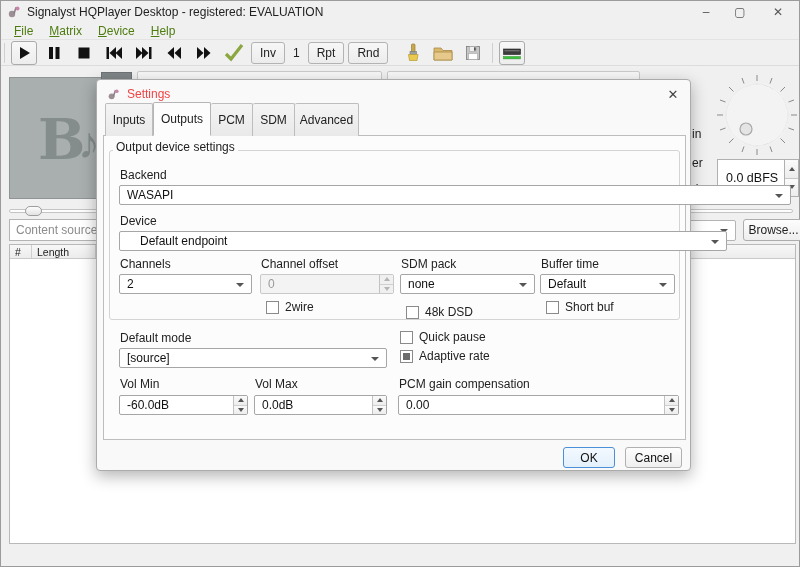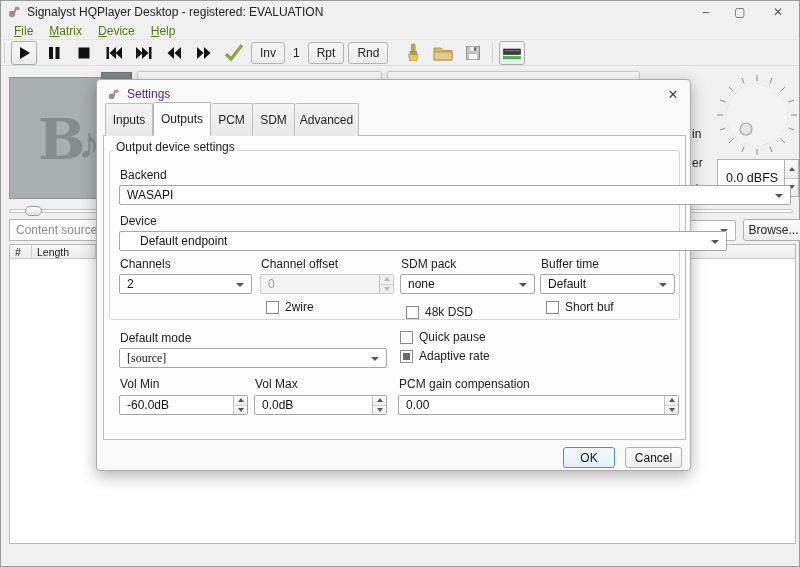--- a/index.html
+++ b/index.html
@@ -55,21 +55,21 @@
 
   
   .fragslider { position:absolute; left:100px; top:71px; width:31px; height:8px; background:#7f8587; border:1px solid #6d7375; }
   .fragbox1 { position:absolute; left:136px; top:70px; width:245px; height:9px; background:#f7f7f7; border:1px solid #cacaca; border-radius:2px 2px 0 0; }
   .fragbox2 { position:absolute; left:386px; top:70px; width:253px; height:9px; background:#f7f7f7; border:1px solid #cacaca; border-radius:2px 2px 0 0; }
 
   
   .dialog { position:absolute; left:95px; top:78px; width:595px; height:392px; background:#f9f9f9; border:1px solid #ababab; border-radius:4px; box-shadow:0 5px 16px rgba(0,0,0,.30); z-index:5; }
   .dlg-title { position:absolute; left:0; top:0; right:0; height:28px; display:flex; align-items:center; }
   .dlg-title .dicon { width:13px; height:13px; margin:0 7px 0 10px; }
-  .dlg-title .dtext { font-size:12px; color:#4c1d95; }
+  .dlg-title .dtext { font-size:12px; color:#ef4444; }
   .dlg-close { position:absolute; right:8px; top:6px; width:18px; height:16px; display:flex; align-items:center; justify-content:center; color:#444; font-size:13px; }
 
   .tabs { position:absolute; left:8px; top:34px; height:22px; display:flex; align-items:flex-end; z-index:2; }
   .tab { height:20px; padding:16px 10px; display:flex; align-items:center; justify-content:center; font-size:12px; color:#222; background:linear-gradient(#f4f4f4,#e9e9e9); border:1px solid #bdbdbd; border-bottom:none; border-radius:2px 2px 0 0; margin-right:0; }
   .tab + .tab { border-left:none; }
   .tab.active { height:23px; background:#fcfcfc; border:1px solid #b5b5b5; border-bottom:1px solid #fcfcfc; position:relative; z-index:3; }
   .pane { position:absolute; left:6px; top:55px; width:583px; height:305px; background:#fcfcfc; border:1px solid #bdbdbd; }
 
   .grouplabel { position:absolute; left:16px; top:60px; font-size:12px; color:#222; background:#fcfcfc; padding:0 3px; z-index:2; }
   .groupbox { position:absolute; left:12px; top:70px; width:571px; height:170px; border:1px solid #d4d4d4; border-radius:3px; }
@@ -343,21 +343,21 @@
     <div class="check" style="left:309px; top:216px;margin-top:9px;">
       <span class="box"></span>
       <span>48k DSD</span>
     </div>
     <div class="check" style="left:449px; top:220px;">
       <span class="box"></span>
       <span>Short buf</span>
     </div>
 
     <span class="dlabel" style="left:23px; top:251px;">Default mode</span>
-    <div class="combo" style="left:22px; top:268px; width:268px;font-family:Liberation Serif, serif;">
+    <div class="combo" style="left:22px; top:268px; width:268px;">
       <span>[source]</span>
       <span class="arrow"></span>
     </div>
 
     <div class="check" style="left:303px; top:250px;">
       <span class="box"></span>
       <span>Quick pause</span>
     </div>
     <div class="check partial" style="left:303px; top:269px;">
       <span class="box"></span>

